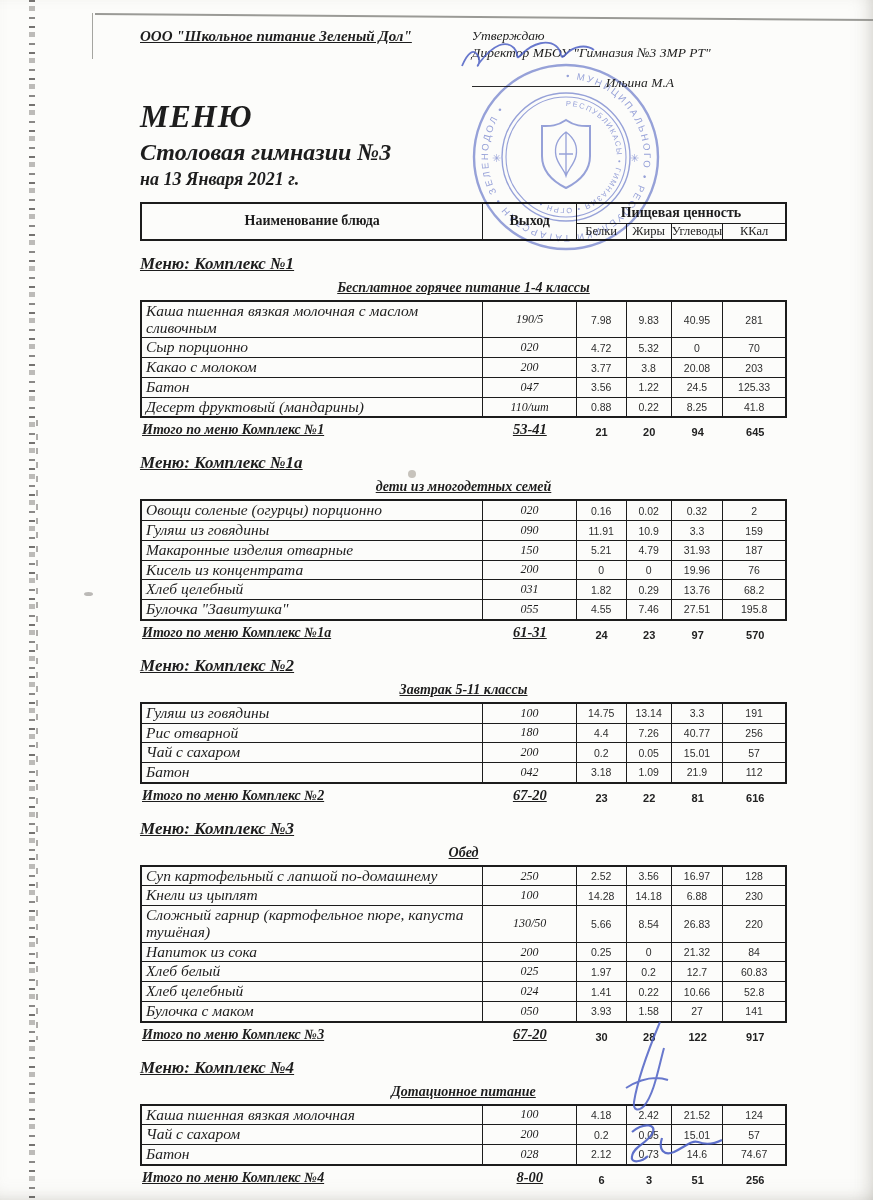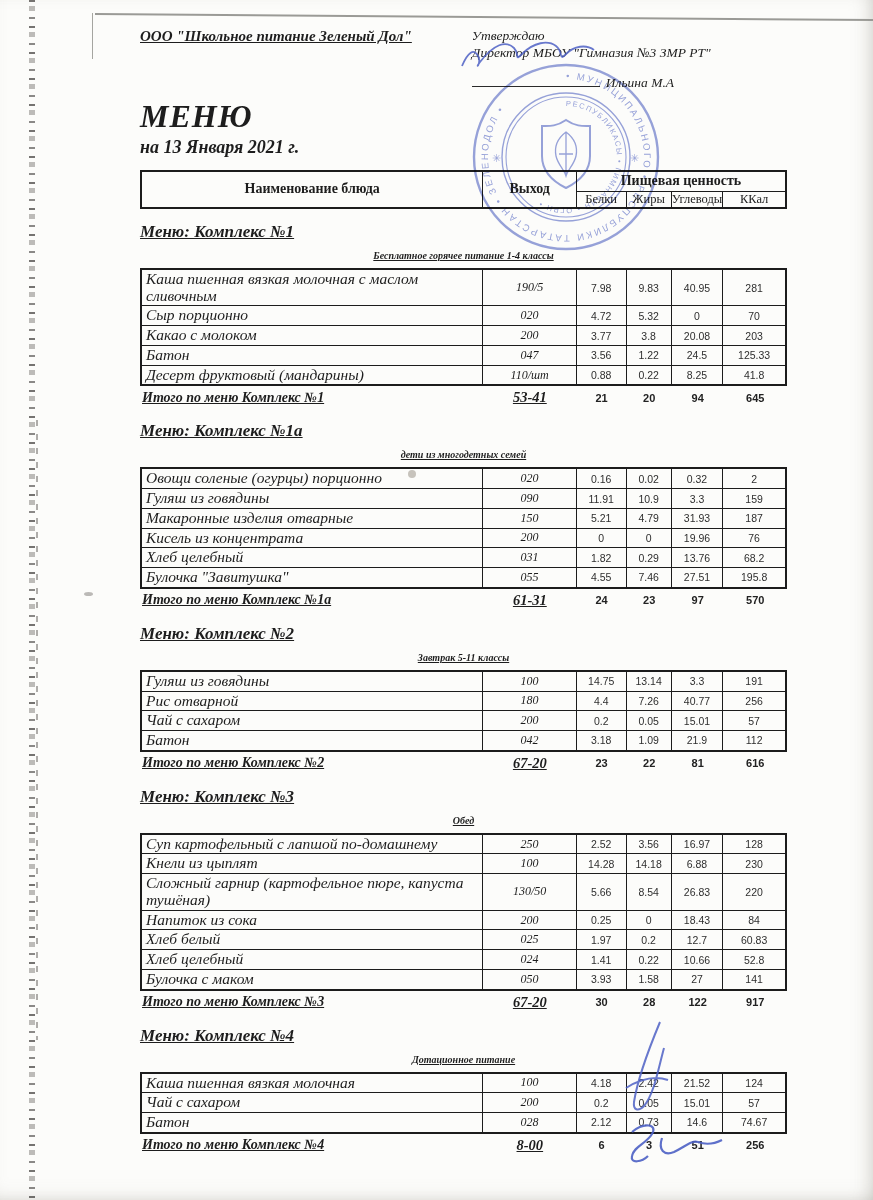--- a/index.html
+++ b/index.html
@@ -49,28 +49,28 @@
   
   .head-table, .menu-table { width:100%; border-collapse:collapse; table-layout:fixed; }
   .head-table { margin-top:12px; border:2.4px solid #1c1c1c; }
   .head-table td { border:1.4px solid #1c1c1c; text-align:center; vertical-align:middle; }
   .h-name,.h-out,.h-nut { font-weight:bold; font-size:14px; height:21px; }
   .h-sub td,.h-sub { font-size:12.5px; height:16px; }
   col.c1{width:53%} col.c2{width:14.5%} col.c3{width:7.7%} col.c4{width:7%} col.c5{width:8%} col.c6{width:9.8%}
 
   .menu-section { margin-top:12px; }
   .sec-title { font-size:17px; font-weight:bold; font-style:italic; text-decoration:underline; line-height:21px; }
-  .sec-sub { font-size:10px; font-weight:bold; font-style:italic; text-decoration:underline; text-align:center; line-height:17px; margin-top:5px; }
+  .sec-sub { font-size:14px; font-weight:bold; font-style:italic; text-decoration:underline; text-align:center; line-height:17px; margin-top:5px; }
   .menu-table { margin-top:4px; border:2.2px solid #1c1c1c; }
   .menu-table td { border:1.5px solid #1c1c1c; vertical-align:middle; }
   .c-name { font-style:italic; font-size:15.5px; line-height:1.08; padding:1px 4px; height:18px; }
   .c-out  { font-style:italic; font-size:12px; text-align:center; }
   .c-num  { font-family:"Liberation Sans","DejaVu Sans",sans-serif; font-size:10.5px; color:#2e2e2e; text-align:center; }
 
-  .totals-row { display:flex; align-items:center; margin-top:2px; padding:1px 0 2px; }
+  .totals-row { display:flex; align-items:flex-end; margin-top:2px; padding:1px 0 2px; }
   .tt-label { width:53%; font-size:14px; font-weight:bold; font-style:italic; text-decoration:underline; padding-left:2px; }
   .tt-out   { width:14.5%; font-size:14.5px; font-weight:bold; font-style:italic; text-decoration:underline; text-align:center; }
   .tt-num   { font-family:"Liberation Sans","DejaVu Sans",sans-serif; font-size:11px; font-weight:bold; text-align:center; color:#222; }
   .tt-p{width:7.7%} .tt-f{width:7%} .tt-c{width:8%} .tt-k{width:9.8%}
   .sig-big { position:absolute; left:598px; top:1018px; z-index:4; pointer-events:none; }
   .sig-calc { position:absolute; left:618px; top:1118px; z-index:4; pointer-events:none; }
 </style>
 </head>
 <body>
 
@@ -114,20 +114,21 @@
           <path d="M8,34 C14,20 20,16 24,24 C28,32 20,38 26,30 C40,12 52,8 60,16 C66,22 60,30 68,22 C80,10 94,8 102,14 C110,20 104,30 112,22 C120,14 132,12 140,18" fill="none" stroke="#4d60c4" stroke-width="1.8" opacity=".85"></path>
         </svg>
         <div class="sig-line-row">
           <span class="sig-rule"></span><span class="signer">Ильина М.А</span>
         </div>
       </div>
     </div>
 
     <div class="title-block">
       <div class="big-title">МЕНЮ</div>
+      <div class="sub-title">Столовая гимназии №3</div>
       <div class="date-line">на 13 Января 2021 г.</div>
     </div>
 
     <table class="head-table">
       <colgroup>
           <col class="c1">
           <col class="c2">
           <col class="c3">
           <col class="c4">
           <col class="c5">
@@ -394,21 +395,21 @@
     <td class="c-num">8.54</td>
     <td class="c-num">26.83</td>
     <td class="c-num">220</td>
   </tr>
 
   <tr>
     <td class="c-name">Напиток из сока</td>
     <td class="c-out">200</td>
     <td class="c-num">0.25</td>
     <td class="c-num">0</td>
-    <td class="c-num">18.43</td>
+    <td class="c-num">21.32</td>
     <td class="c-num">84</td>
   </tr>
 
   <tr>
     <td class="c-name">Хлеб белый</td>
     <td class="c-out">025</td>
     <td class="c-num">1.97</td>
     <td class="c-num">0.2</td>
     <td class="c-num">12.7</td>
     <td class="c-num">60.83</td>

